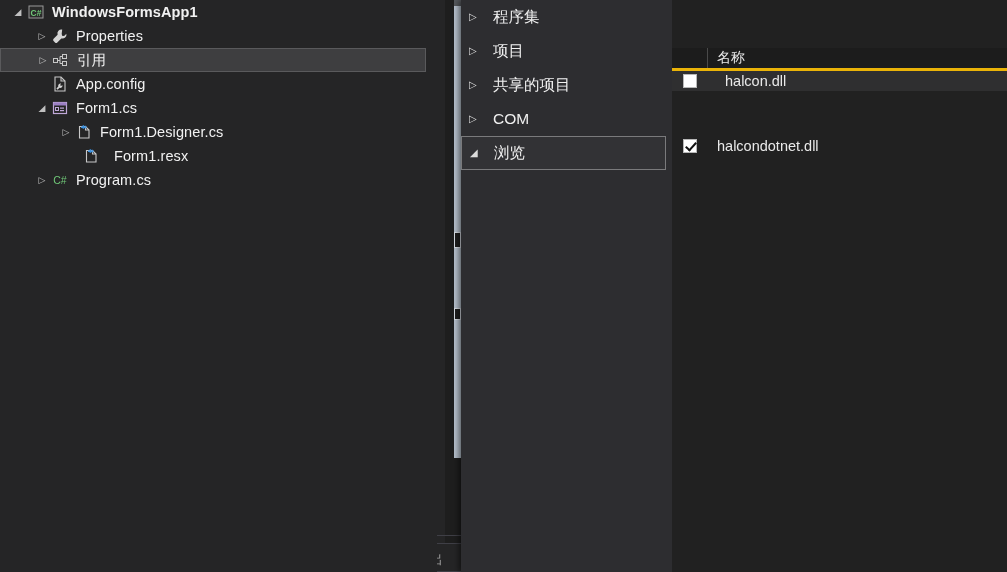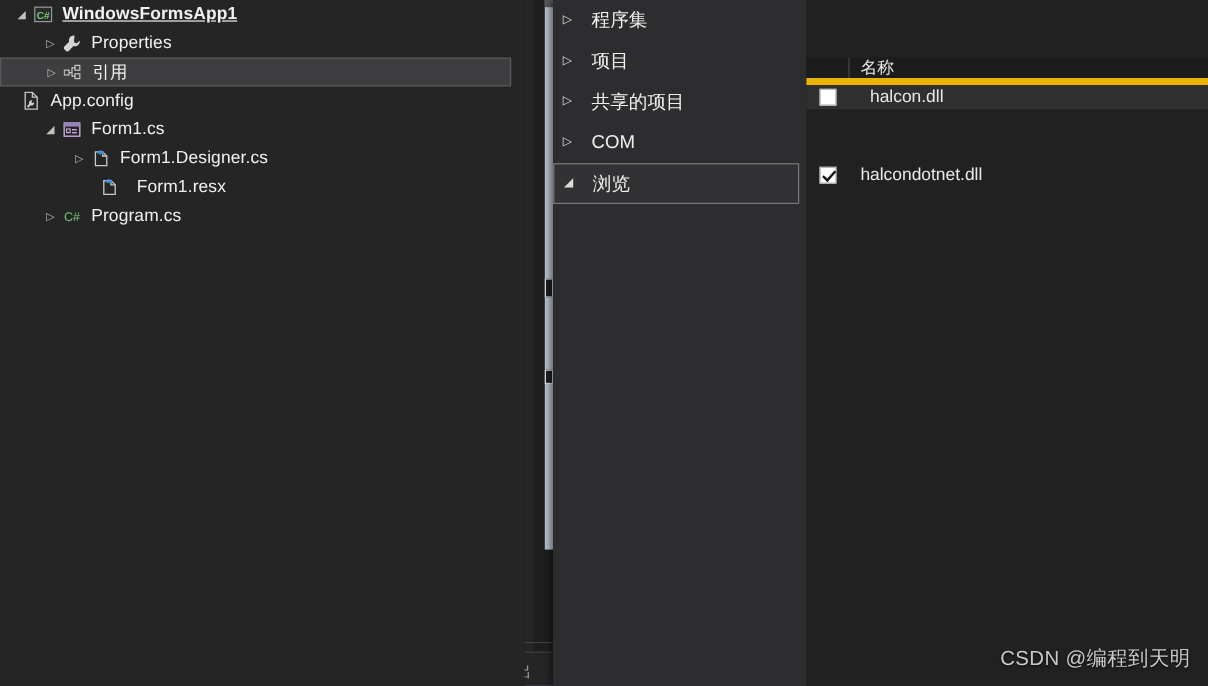--- a/index.html
+++ b/index.html
@@ -60,21 +60,21 @@
     width: 20px;
     flex: 0 0 20px;
     display: flex;
     align-items: center;
     justify-content: center;
   }
   .tree-row .lbl {
     padding-left: 6px;
     letter-spacing: .1px;
   }
-  .tree-row.bold .lbl { font-weight: bold; text-decoration: underline; }
+  .tree-row.bold .lbl { font-weight: bold; }
 
   svg { display: block; }
 
   
   #reference-dialog {
     position: absolute;
     left: 461px; top: 0;
     width: 546px; height: 572px;
     background: #2d2d30;
     box-shadow: -2px 0 6px rgba(0,0,0,.55);
@@ -123,21 +123,21 @@
     width: 335px; height: 572px;
     background: #212121;
   }
   #list-header {
     position: absolute;
     left: 0; top: 48px;
     width: 335px; height: 23px;
     background: #1c1c1c;
     display: flex;
     align-items: center;
-    border-bottom: 6px solid #eab308;
+    border-bottom: 3px solid #eab308;
     box-sizing: border-box;
   }
   #list-header .hcell-check {
     width: 36px; flex: 0 0 36px; height: 100%;
     border-right: 1px solid #4a4a4a;
     box-sizing: border-box;
   }
   #list-header .hcell-name {
     padding-left: 9px;
     color: #e8e8e8;
@@ -292,21 +292,21 @@
           <span class="ico">
             <svg width="17" height="16" viewBox="0 0 17 16">
               <rect x="0.5" y="6.5" width="4" height="4" fill="none" stroke="#c8c8c8"></rect>
               <rect x="9.5" y="2.5" width="4" height="4" fill="none" stroke="#c8c8c8"></rect>
               <rect x="9.5" y="9.5" width="4" height="4" fill="none" stroke="#c8c8c8"></rect>
               <path d="M4.5 8.5h2.5v-4h2.5M7 8.5v3h2.5" fill="none" stroke="#c8c8c8"></path>
             </svg>
           </span>
           <span class="lbl">引用</span>
         </div>
-        <div class="tree-row" style="">
+        <div class="tree-row" style="padding-left: 34px;">
           <span class="exp"></span>
           <span class="ico">
             <svg width="16" height="16" viewBox="0 0 16 16">
               <path d="M3 1h6l4 4v10H3z" fill="none" stroke="#c8c8c8" stroke-width="1.1"></path>
               <path d="M9 1v4h4" fill="none" stroke="#c8c8c8" stroke-width="1.1"></path>
               <path d="M9.2 7.8a2.2 2.2 0 0 0-2.9 2.8L4.4 12.5l1.2 1.2 1.9-1.9a2.2 2.2 0 0 0 2.8-2.9l-1.2 1.2-1.1-1.1z" fill="#d4d4d4"></path>
             </svg>
           </span>
           <span class="lbl">App.config</span>
         </div>
@@ -400,15 +400,14 @@
             <div class="cb-cell">
               <div class="checkbox checked"></div>
             </div>
             <div class="fname">halcondotnet.dll</div>
           </div>
         </div>
     </div>
 
   </div>
 
-  <div id="watermark">CSDN @编程到天明</div>
 
 </div>
 
 </body></html>

